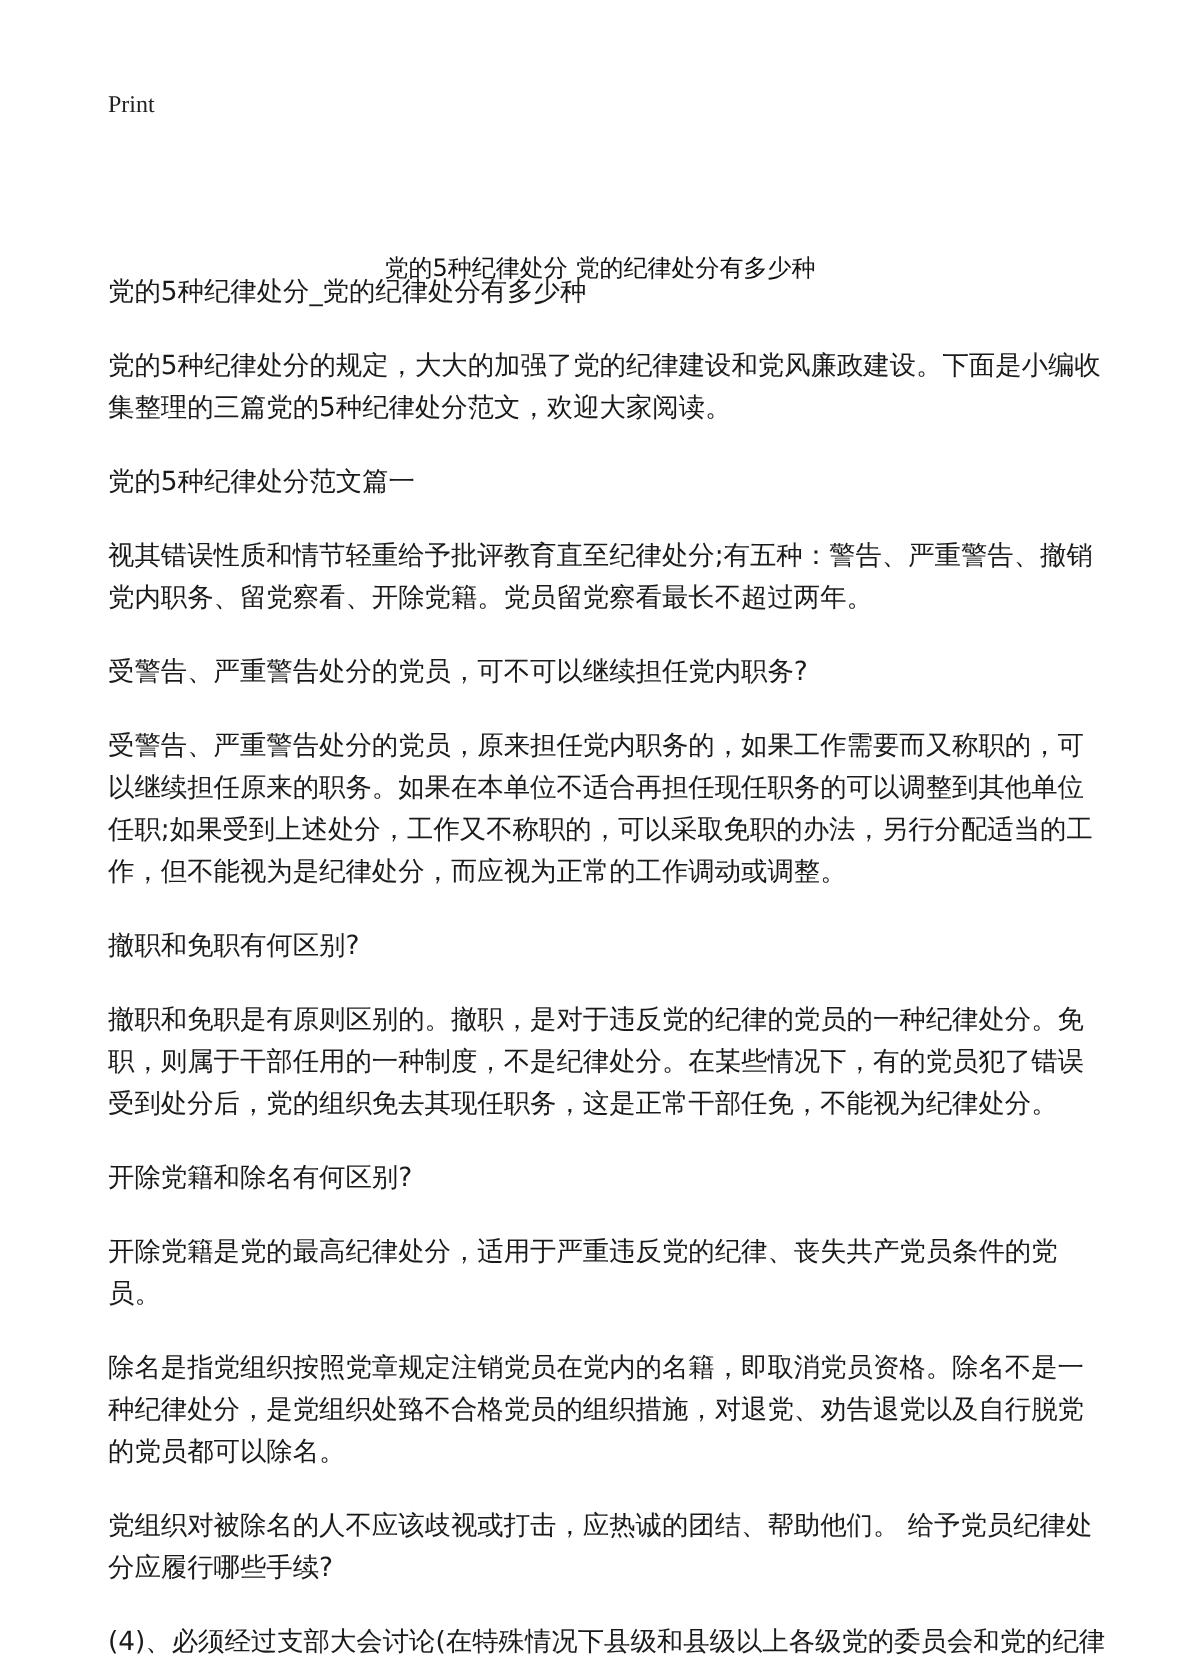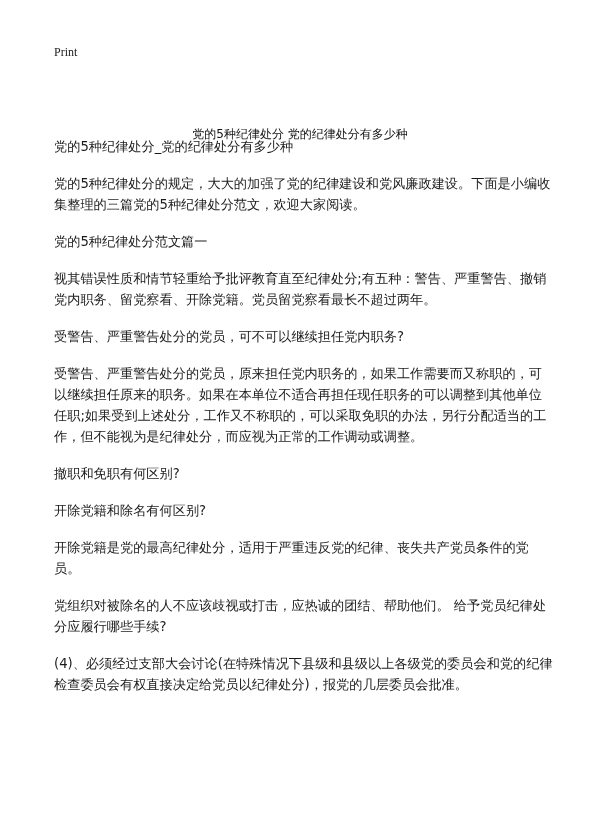--- a/index.html
+++ b/index.html
@@ -20,18 +20,20 @@
   <div class="print">Print</div>
   <h1 class="title">党的5种纪律处分  党的纪律处分有多少种</h1>
   <div class="content">
     <p>党的5种纪律处分_党的纪律处分有多少种</p>
     <p>党的5种纪律处分的规定，大大的加强了党的纪律建设和党风廉政建设。下面是小编收集整理的三篇党的5种纪律处分范文，欢迎大家阅读。</p>
     <p>党的5种纪律处分范文篇一</p>
     <p>视其错误性质和情节轻重给予批评教育直至纪律处分;有五种：警告、严重警告、撤销党内职务、留党察看、开除党籍。党员留党察看最长不超过两年。</p>
     <p>受警告、严重警告处分的党员，可不可以继续担任党内职务?</p>
     <p>受警告、严重警告处分的党员，原来担任党内职务的，如果工作需要而又称职的，可以继续担任原来的职务。如果在本单位不适合再担任现任职务的可以调整到其他单位任职;如果受到上述处分，工作又不称职的，可以采取免职的办法，另行分配适当的工作，但不能视为是纪律处分，而应视为正常的工作调动或调整。</p>
     <p>撤职和免职有何区别?</p>
+    <p>撤职和免职是有原则区别的。撤职，是对于违反党的纪律的党员的一种纪律处分。免职，则属于干部任用的一种制度，不是纪律处分。在某些情况下，有的党员犯了错误受到处分后，党的组织免去其现任职务，这是正常干部任免，不能视为纪律处分。</p>
     <p>开除党籍和除名有何区别?</p>
     <p>开除党籍是党的最高纪律处分，适用于严重违反党的纪律、丧失共产党员条件的党员。</p>
+    <p>除名是指党组织按照党章规定注销党员在党内的名籍，即取消党员资格。除名不是一种纪律处分，是党组织处臵不合格党员的组织措施，对退党、劝告退党以及自行脱党的党员都可以除名。</p>
     <p>党组织对被除名的人不应该歧视或打击，应热诚的团结、帮助他们。 给予党员纪律处分应履行哪些手续?</p>
     <p>(4)、必须经过支部大会讨论(在特殊情况下县级和县级以上各级党的委员会和党的纪律检查委员会有权直接决定给党员以纪律处分)，报党的几层委员会批准。</p>
   </div>
 </div>
 
 </body></html>

